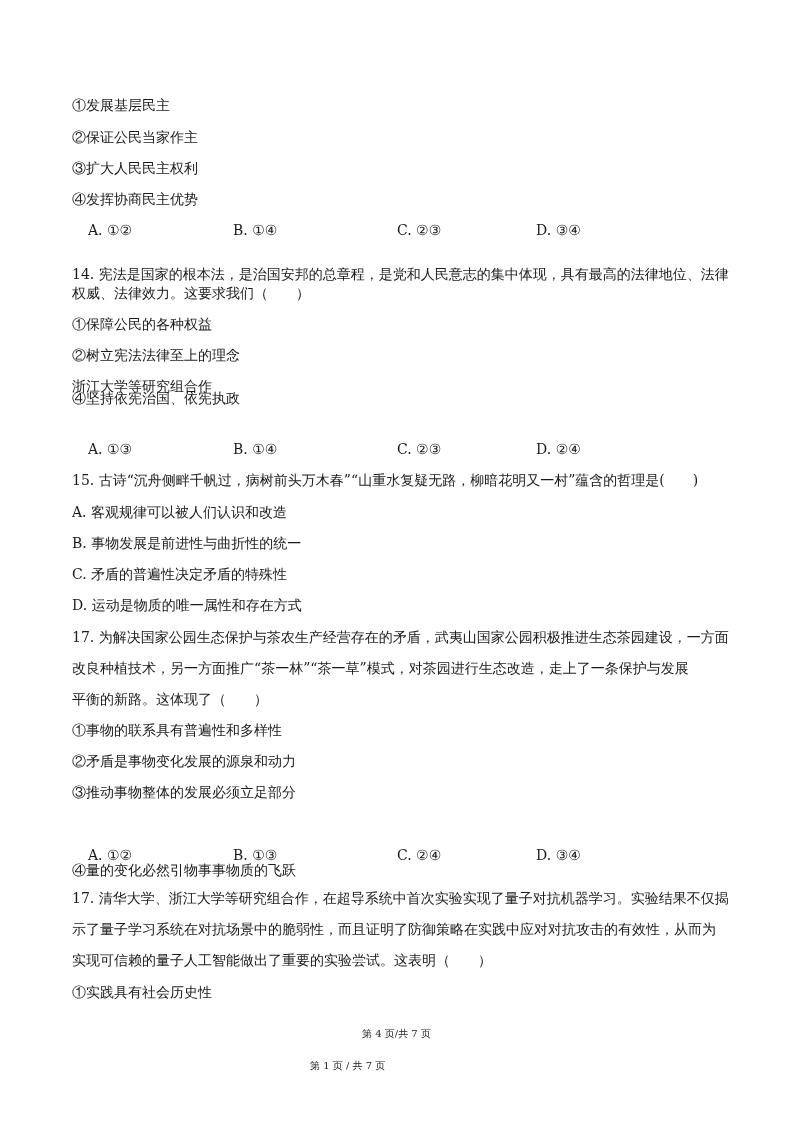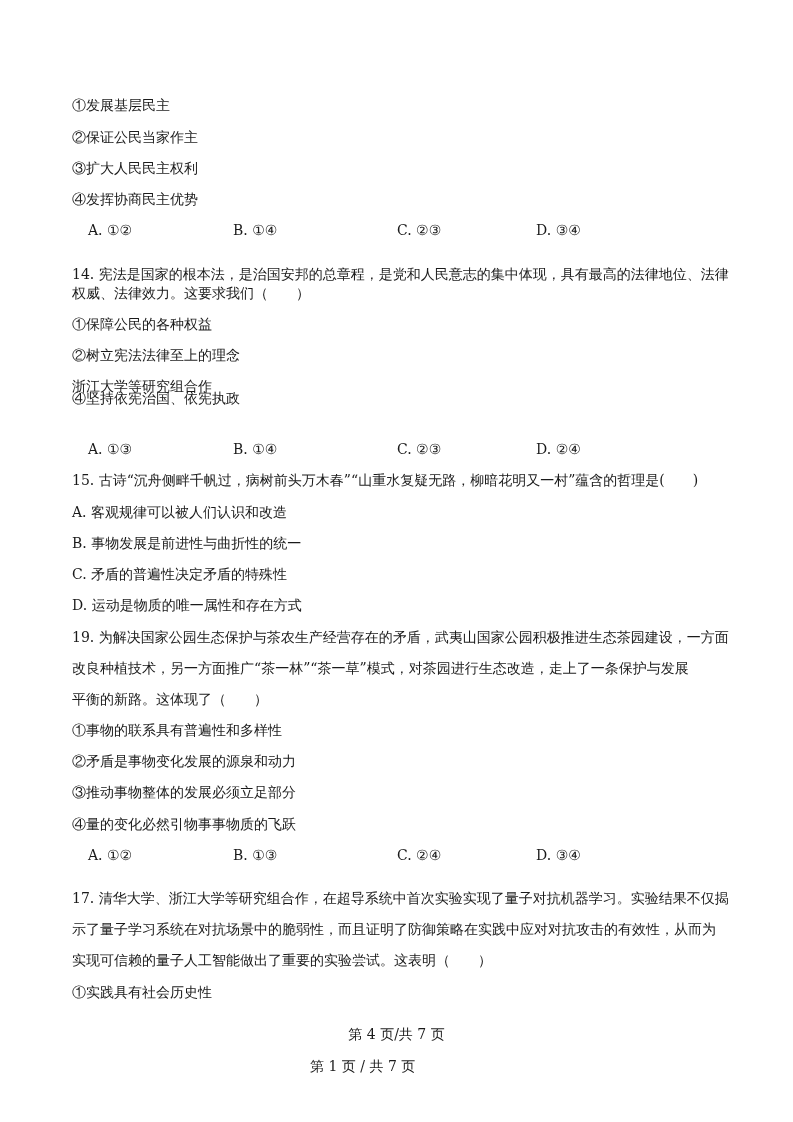--- a/index.html
+++ b/index.html
@@ -8,21 +8,21 @@
     font-family: "DejaVu Serif", "Liberation Serif", serif;
     color: #1a1a1a; font-size: 14px;
   }
   .line { position: absolute; left: 72px; white-space: nowrap; line-height: 18px; }
   .opts { position: absolute; left: 72px; width: 660px; height: 18px; line-height: 18px; }
   .opts span { position: absolute; top: 0; white-space: nowrap; }
   .opts .o0 { left: 16px; }
   .opts .o1 { left: 161px; }
   .opts .o2 { left: 325px; text-align: center; }
   .opts .o3 { left: 464px; text-align: center; }
-  .footer { position: absolute; white-space: nowrap; font-size: 14px; line-height: 18px; }
+  .footer { position: absolute; white-space: nowrap; font-size: 10px; line-height: 18px; }
 </style>
 </head>
 <body>
 
 <div>
   <div class="line" style="top:96px">①发展基层民主</div>
   <div class="line" style="top:128px">②保证公民当家作主</div>
   <div class="line" style="top:159px">③扩大人民民主权利</div>
   <div class="line" style="top:190px">④发挥协商民主优势</div>
   <div class="opts" style="top:221px">
@@ -50,27 +50,27 @@
 
 <div>
   <div class="line" style="top:471px">15. 古诗“沉舟侧畔千帆过，病树前头万木春”“山重水复疑无路，柳暗花明又一村”蕴含的哲理是(　　)</div>
   <div class="line" style="top:503px">A. 客观规律可以被人们认识和改造</div>
   <div class="line" style="top:534px">B. 事物发展是前进性与曲折性的统一</div>
   <div class="line" style="top:565px">C. 矛盾的普遍性决定矛盾的特殊性</div>
   <div class="line" style="top:596px">D. 运动是物质的唯一属性和存在方式</div>
 </div>
 
 <div>
-  <div class="line" style="top:628px">19. 为解决国家公园生态保护与茶农生产经营存在的矛盾，武夷山国家公园积极推进生态茶园建设，一方面</div>
+  <div class="line" style="top:628px">17. 为解决国家公园生态保护与茶农生产经营存在的矛盾，武夷山国家公园积极推进生态茶园建设，一方面</div>
   <div class="line" style="top:659px">改良种植技术，另一方面推广“茶一林”“茶一草”模式，对茶园进行生态改造，走上了一条保护与发展</div>
   <div class="line" style="top:690px">平衡的新路。这体现了（　　）</div>
   <div class="line" style="top:721px">①事物的联系具有普遍性和多样性</div>
   <div class="line" style="top:752px">②矛盾是事物变化发展的源泉和动力</div>
   <div class="line" style="top:783px">③推动事物整体的发展必须立足部分</div>
-  <div class="line" style="top:815px">④量的变化必然引物事事物质的飞跃</div>
+  <div class="line" style="top:861px">④量的变化必然引物事事物质的飞跃</div>
   <div class="opts" style="top:846px">
     <span class="o0">A. ①②</span>
     <span class="o1">B. ①③</span>
     <span class="o2">C. ②④</span>
     <span class="o3">D. ③④</span>
   </div>
 </div>
 
 <div>
   <div class="line" style="top:889px">17. 清华大学、浙江大学等研究组合作，在超导系统中首次实验实现了量子对抗机器学习。实验结果不仅揭</div>

